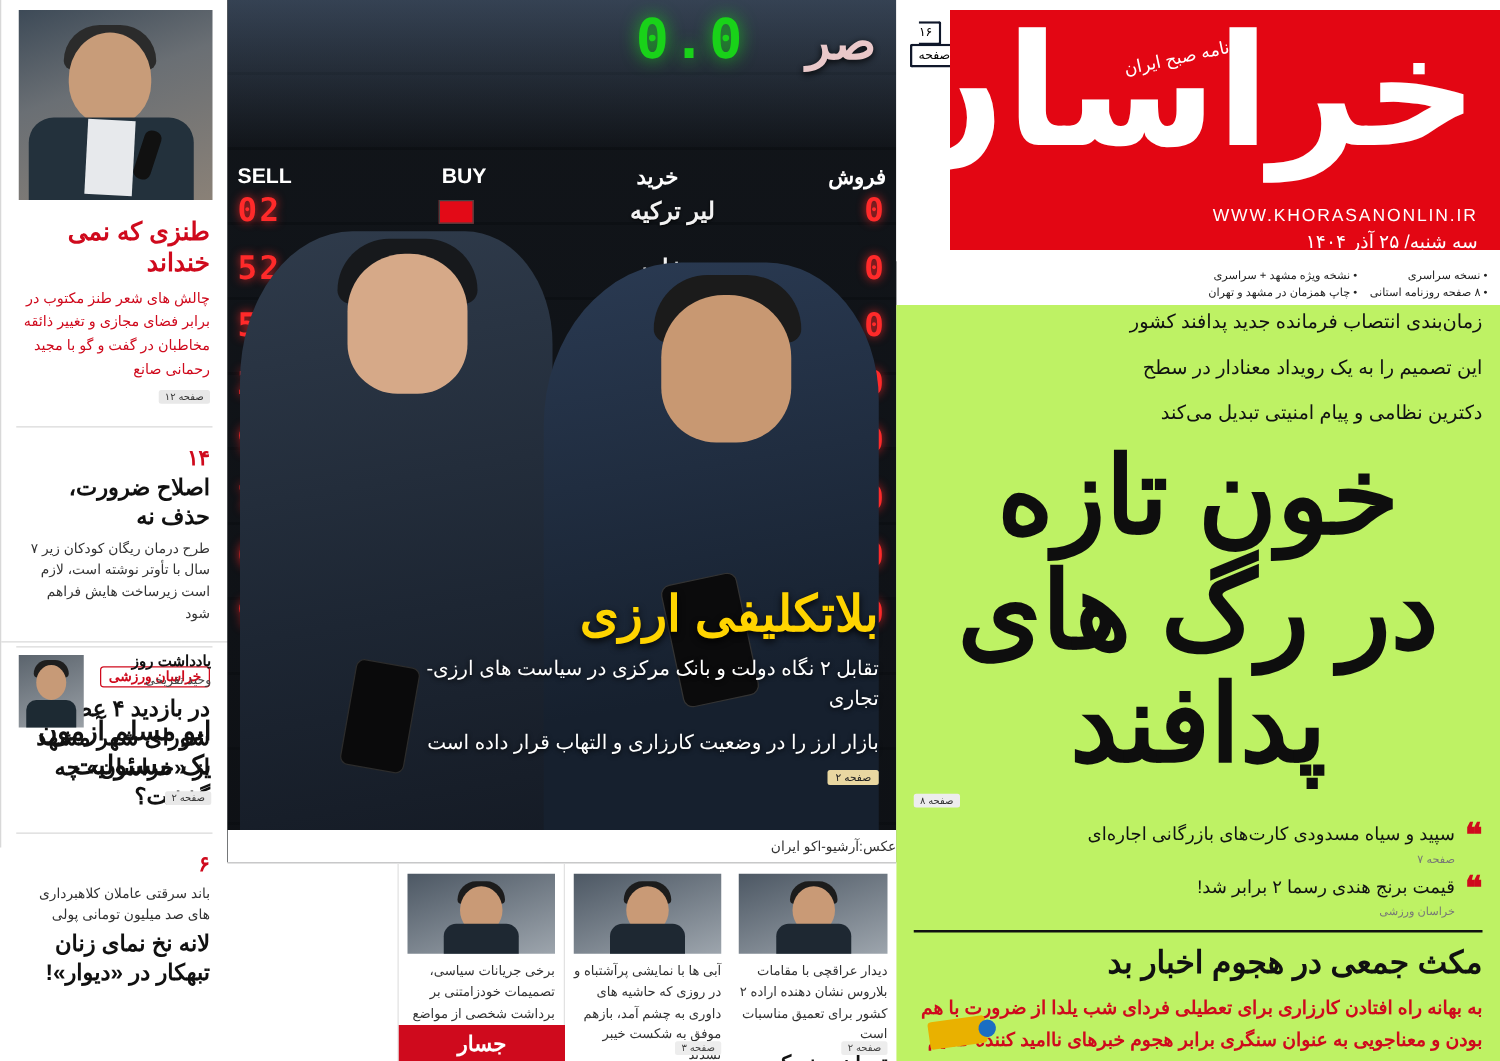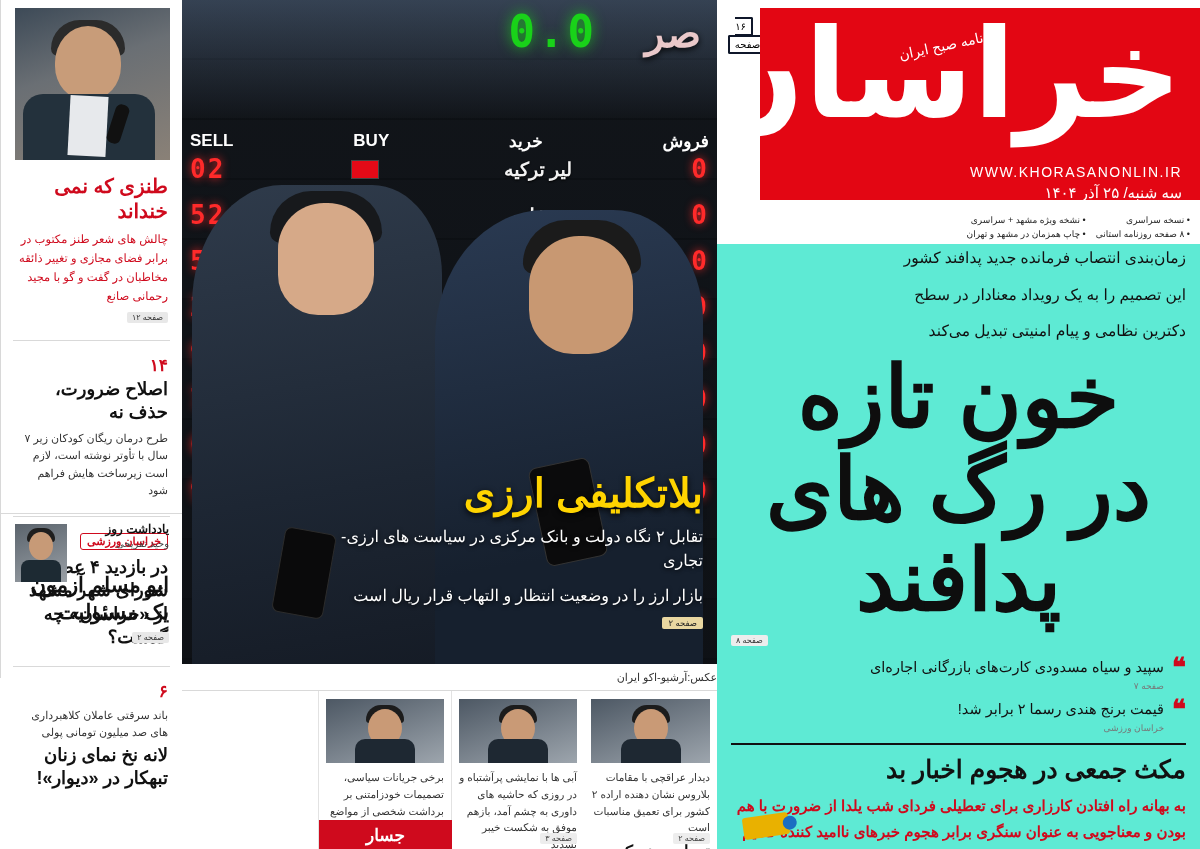--- a/index.html
+++ b/index.html
@@ -239,21 +239,21 @@
     padding: 0 10px; direction: rtl; font-size: 9px; color: #222;
   }
   .strip-badge {
     border: 2px solid #0f172a; padding: 2px 5px; border-radius: 2px; font-size: 10px; text-align: right;
   }
   .strip-col { line-height: 1.6; }
 
   
   .right-col {
     position: absolute; right: 0; top: 244px; width: 483px; height: 605px;
-    background: #5eead4; padding: 0 14px;
+    background: #bef264; padding: 0 14px;
   }
   .lede {
     text-align: right; direction: rtl; font-size: 15.5px; line-height: 1.85;
     color: #111; margin-bottom: 8px;
   }
   .main-headline {
     text-align: center; direction: rtl; color: #0e0e0e;
     font-size: 86px; font-weight: bold; line-height: 1.02; letter-spacing: -2px;
     margin-top: 4px;
   }
@@ -462,21 +462,21 @@
 
     <div class="person-b">
       <div class="hairp"></div>
       <div class="face"></div>
     </div>
     <div class="phone"></div>
 
     <div class="photo-headline">
       <h2>بلاتکلیفی ارزی</h2>
       <p>تقابل ۲ نگاه دولت و بانک مرکزی در سیاست های ارزی-تجاری</p>
-      <p>بازار ارز را در وضعیت انتظار و التهاب قرار ریال است</p>
+      <p>بازار ارز را در وضعیت کارزاری و التهاب قرار داده است</p>
       <span class="photo-badge">صفحه ۲</span>
     </div>
 
     <div class="photo-credit">عکس:آرشیو-اکو ایران</div>
   </div>
 
   <div class="masthead">
     <div class="logo-box">
       <div class="logo-word">خراسان</div>
       <div class="logo-sub">روزنامه صبح ایران</div>

